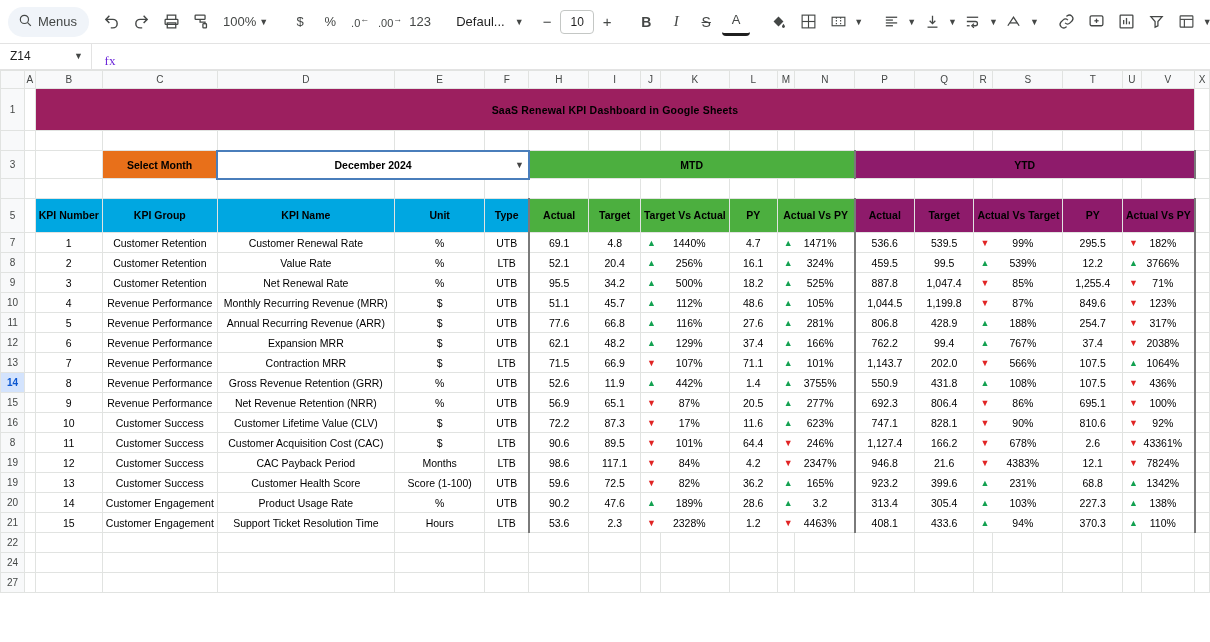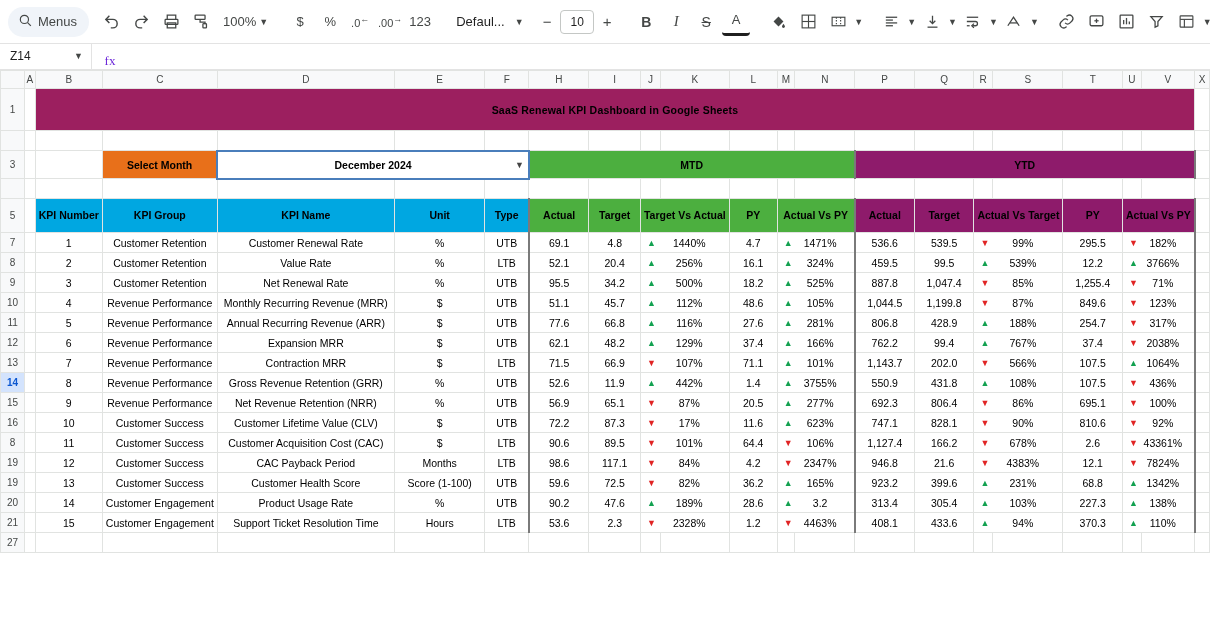--- a/index.html
+++ b/index.html
@@ -936,21 +936,21 @@
           <td class="cell" colspan="2">
             <div class="arrow-cell">
               <span class="down">▼</span>
               <span class="val">101%</span>
             </div>
           </td>
           <td class="cell c-center">64.4</td>
           <td class="cell band-right" colspan="2">
             <div class="arrow-cell">
               <span class="down">▼</span>
-              <span class="val">106%</span>
+              <span class="val">246%</span>
             </div>
           </td>
           <td class="cell c-center band-left">1,127.4</td>
           <td class="cell c-center">166.2</td>
           <td class="cell" colspan="2">
             <div class="arrow-cell">
               <span class="down">▼</span>
               <span class="val">678%</span>
             </div>
           </td>
@@ -1117,20 +1117,68 @@
           <td class="cell c-center">370.3</td>
           <td class="cell band-right" colspan="2">
             <div class="arrow-cell">
               <span class="up">▲</span>
               <span class="val">110%</span>
             </div>
           </td>
           <td class="cell"></td>
         </tr>
         <tr style="height:20px">
+          <td class="rowhdr">22</td>
+          <td class="cell "></td>
+          <td class="cell "></td>
+          <td class="cell "></td>
+          <td class="cell "></td>
+          <td class="cell "></td>
+          <td class="cell "></td>
+          <td class="cell "></td>
+          <td class="cell "></td>
+          <td class="cell "></td>
+          <td class="cell "></td>
+          <td class="cell "></td>
+          <td class="cell "></td>
+          <td class="cell "></td>
+          <td class="cell "></td>
+          <td class="cell "></td>
+          <td class="cell "></td>
+          <td class="cell "></td>
+          <td class="cell "></td>
+          <td class="cell "></td>
+          <td class="cell "></td>
+          <td class="cell "></td>
+        </tr>
+        <tr style="height:20px">
+          <td class="rowhdr">24</td>
+          <td class="cell "></td>
+          <td class="cell "></td>
+          <td class="cell "></td>
+          <td class="cell "></td>
+          <td class="cell "></td>
+          <td class="cell "></td>
+          <td class="cell "></td>
+          <td class="cell "></td>
+          <td class="cell "></td>
+          <td class="cell "></td>
+          <td class="cell "></td>
+          <td class="cell "></td>
+          <td class="cell "></td>
+          <td class="cell "></td>
+          <td class="cell "></td>
+          <td class="cell "></td>
+          <td class="cell "></td>
+          <td class="cell "></td>
+          <td class="cell "></td>
+          <td class="cell "></td>
+          <td class="cell "></td>
+        </tr>
+        <tr style="height:20px">
           <td class="rowhdr">27</td>
           <td class="cell "></td>
           <td class="cell "></td>
           <td class="cell "></td>
           <td class="cell "></td>
           <td class="cell "></td>
           <td class="cell "></td>
           <td class="cell "></td>
           <td class="cell "></td>
           <td class="cell "></td>

